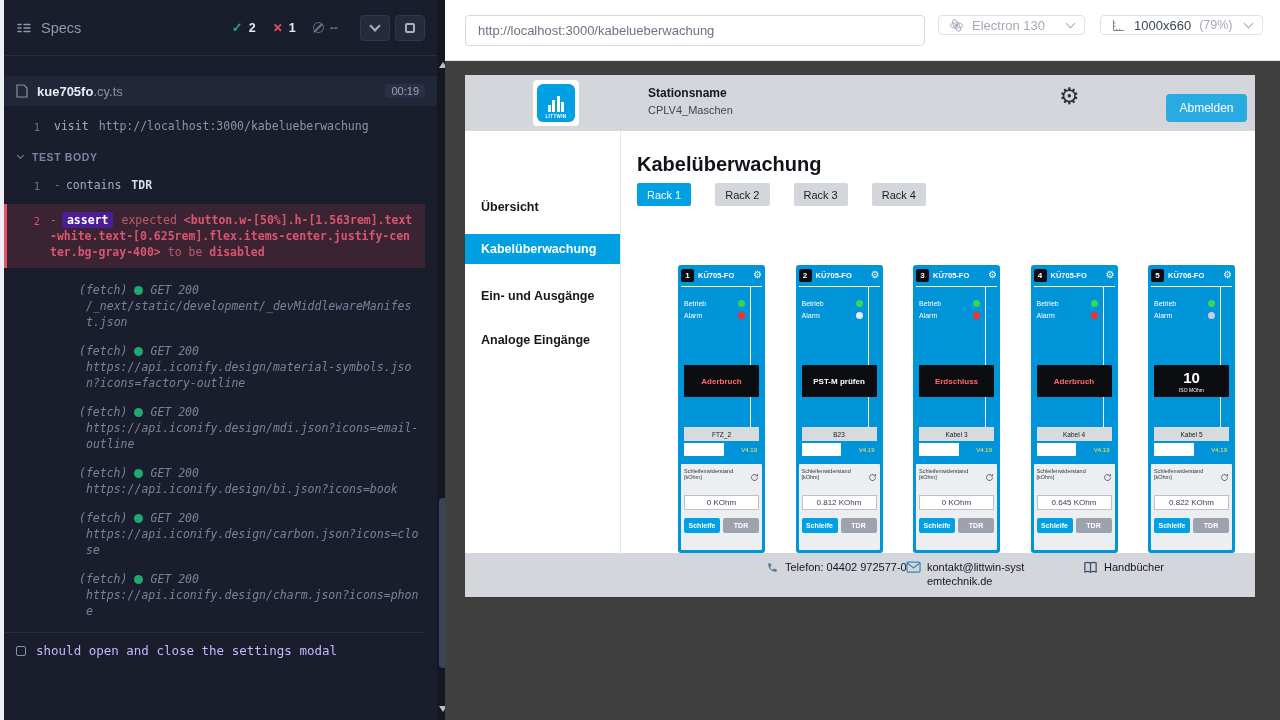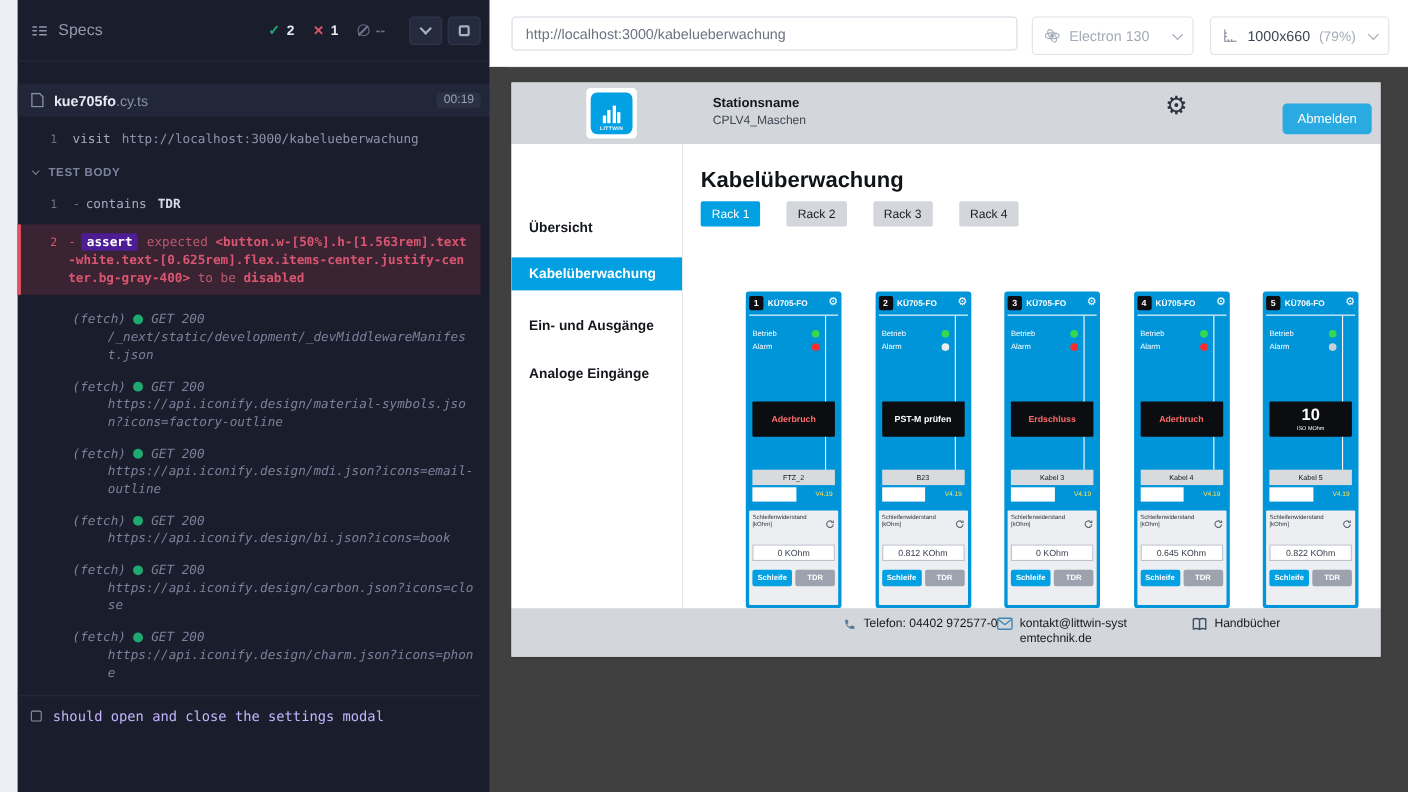--- a/index.html
+++ b/index.html
@@ -1,20 +1,20 @@
 <!DOCTYPE html>
 <html><head>
 <meta charset="utf-8">
 <style>
   * { margin:0; padding:0; box-sizing:border-box; }
   html,body { width:1280px; height:720px; overflow:hidden; background:#edeff5;
               font-family:"Liberation Sans", sans-serif; }
 
   
-  .reporter { position:absolute; left:16px; top:0; width:445px; height:720px; background:#1a1d2c; }
+  .reporter { position:absolute; left:4px; top:0; width:445px; height:720px; background:#1a1d2c; }
   .r-inner { position:absolute; left:0; top:0; right:12px; bottom:0; overflow:hidden; }
 
   .r-header { height:56px; display:flex; align-items:center; padding:0 12px; border-bottom:1px solid #262b3e; }
   .r-nav { display:flex; align-items:center; gap:9px; color:#9298ad; font-size:14.5px; flex:1; cursor:pointer; }
   .r-stats { display:flex; align-items:center; gap:17px; font-size:12.5px; margin-right:22px; }
   .stat { display:flex; align-items:center; gap:6px; }
   .stat b { color:#e7e9f1; font-weight:700; }
   .stat b.dim { color:#6b7188; }
   .ic-check { color:#1fa971; font-size:13px; font-weight:700; }
   .ic-x { color:#e45464; font-size:12px; font-weight:700; }
@@ -47,40 +47,40 @@
   .chev.small { width:5px; height:5px; border-width:1.5px; border-color:#7c839e; margin-top:-3px; }
 
   .assert { display:flex; background:#3a2332; border-left:3px solid #e45464; padding:8px 10px 8px 0; margin-bottom:14px; cursor:pointer; }
   .assert .gut { color:#e45464; width:33px; }
   .assert .dash { color:#e45464; }
   .assert-body { flex:1; padding-left:10px; word-break:break-all; color:#bb5a6e; }
   .badge { background:#4c1d95; color:#ffffff; font-weight:700; padding:0 5px; border-radius:2px; margin-right:8px; display:inline-block; }
   .assert-body b { color:#da5670; font-weight:700; }
 
   .fetch { margin-bottom:13px; font-style:italic; color:#7b819a; cursor:pointer; }
-  .f-head { display:flex; align-items:center; gap:7px; padding-left:50px; }
+  .f-head { display:flex; align-items:center; gap:7px; padding-left:75px; }
   .dot { width:9px; height:9px; background:#1fa971; border-radius:50%; flex:none; }
   .f-url { padding-left:82px; word-break:break-all; }
 
   .r-next { border-top:1px solid #262b3e; margin-top:2px; padding:10px 12px; display:flex; align-items:center; gap:10px;
             color:#c4b5fd; font-size:12.5px; cursor:pointer; }
   .next-ic { flex:none; width:10px; height:10px; border:1.5px solid #8a90a5; border-radius:2px; }
 
   .r-scroll { position:absolute; right:0; top:0; width:12px; bottom:0; background:#141724; }
   .s-thumb { position:absolute; left:2px; width:8px; top:498px; height:170px; background:#3e4457; border-radius:4px; cursor:pointer; }
   .s-arrow { position:absolute; left:2px; width:0; height:0; border-left:4px solid transparent; border-right:4px solid transparent; cursor:pointer; }
   .s-arrow.up { top:62px; border-bottom:6px solid #b9becd; }
   .s-arrow.down { bottom:8px; border-top:6px solid #b9becd; }
 
   
   .right { position:absolute; left:445px; top:0; width:835px; height:720px; }
   .topbar { position:absolute; top:0; left:0; right:0; height:61px; background:#fff; border-bottom:1px solid #e3e6ed; }
   .url-box { position:absolute; left:20px; top:15px; width:460px; height:31px; border:1px solid #d4d8e1; border-radius:4px;
              display:flex; align-items:center; padding:0 12px; font-size:13px; color:#6d7382; background:#fff; cursor:text; }
-  .select-box { position:absolute; top:15px; height:35px; border:1px solid #dfe2e9; border-radius:4px; background:#fff;
+  .select-box { position:absolute; top:15px; height:20px; border:1px solid #dfe2e9; border-radius:4px; background:#fff;
                 display:flex; align-items:center; gap:8px; padding:0 10px; font-size:13px; cursor:pointer; }
   .browser-box { left:493px; width:147px; color:#a4aab6; }
   .viewport-box { left:655px; width:163px; }
   .vp-size { color:#3c4454; font-weight:500; }
   .vp-zoom { color:#a4aab6; font-size:12.5px; }
   .sel-chev { margin-left:auto; width:7px; height:7px; border-right:1.6px solid #a4aab6; border-bottom:1.6px solid #a4aab6; transform:rotate(45deg); margin-top:-3px; }
 
   .stage { position:absolute; top:61px; left:0; right:0; bottom:0; background:#404040; }
   .aut { position:absolute; left:20px; top:14px; width:790px; height:522px; background:#fff; box-shadow:0 1px 4px rgba(0,0,0,.12); }
 

